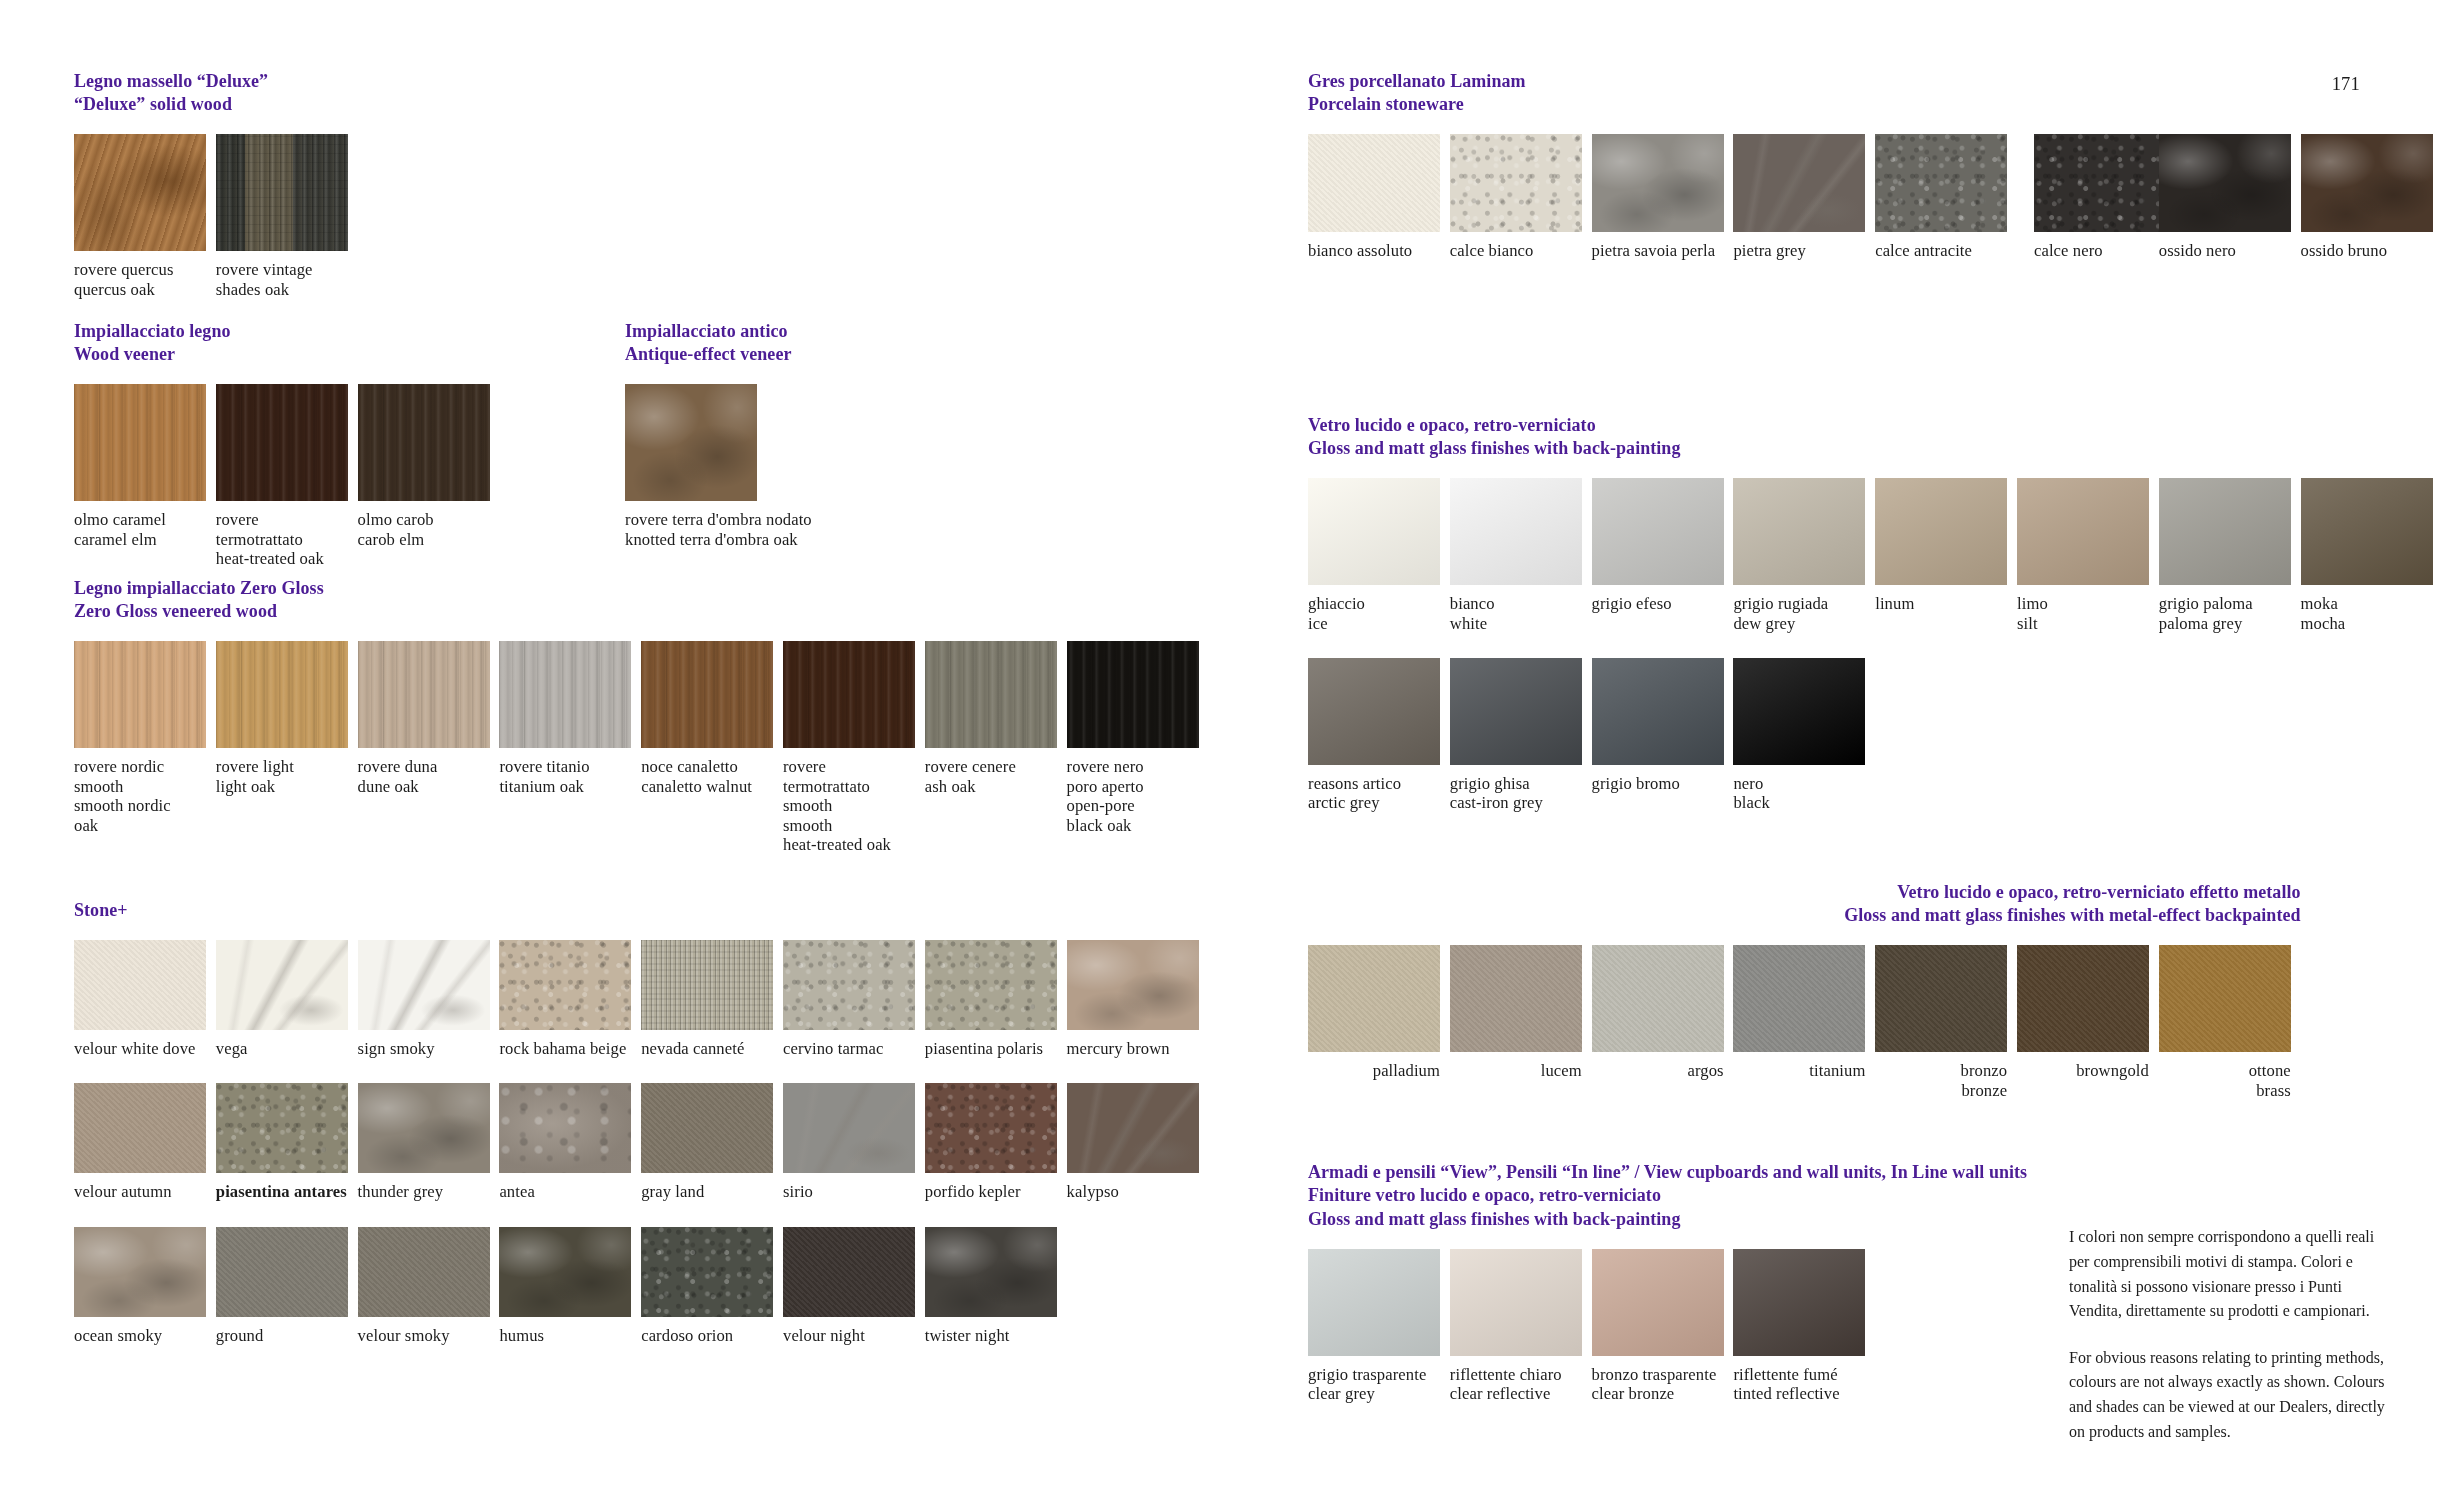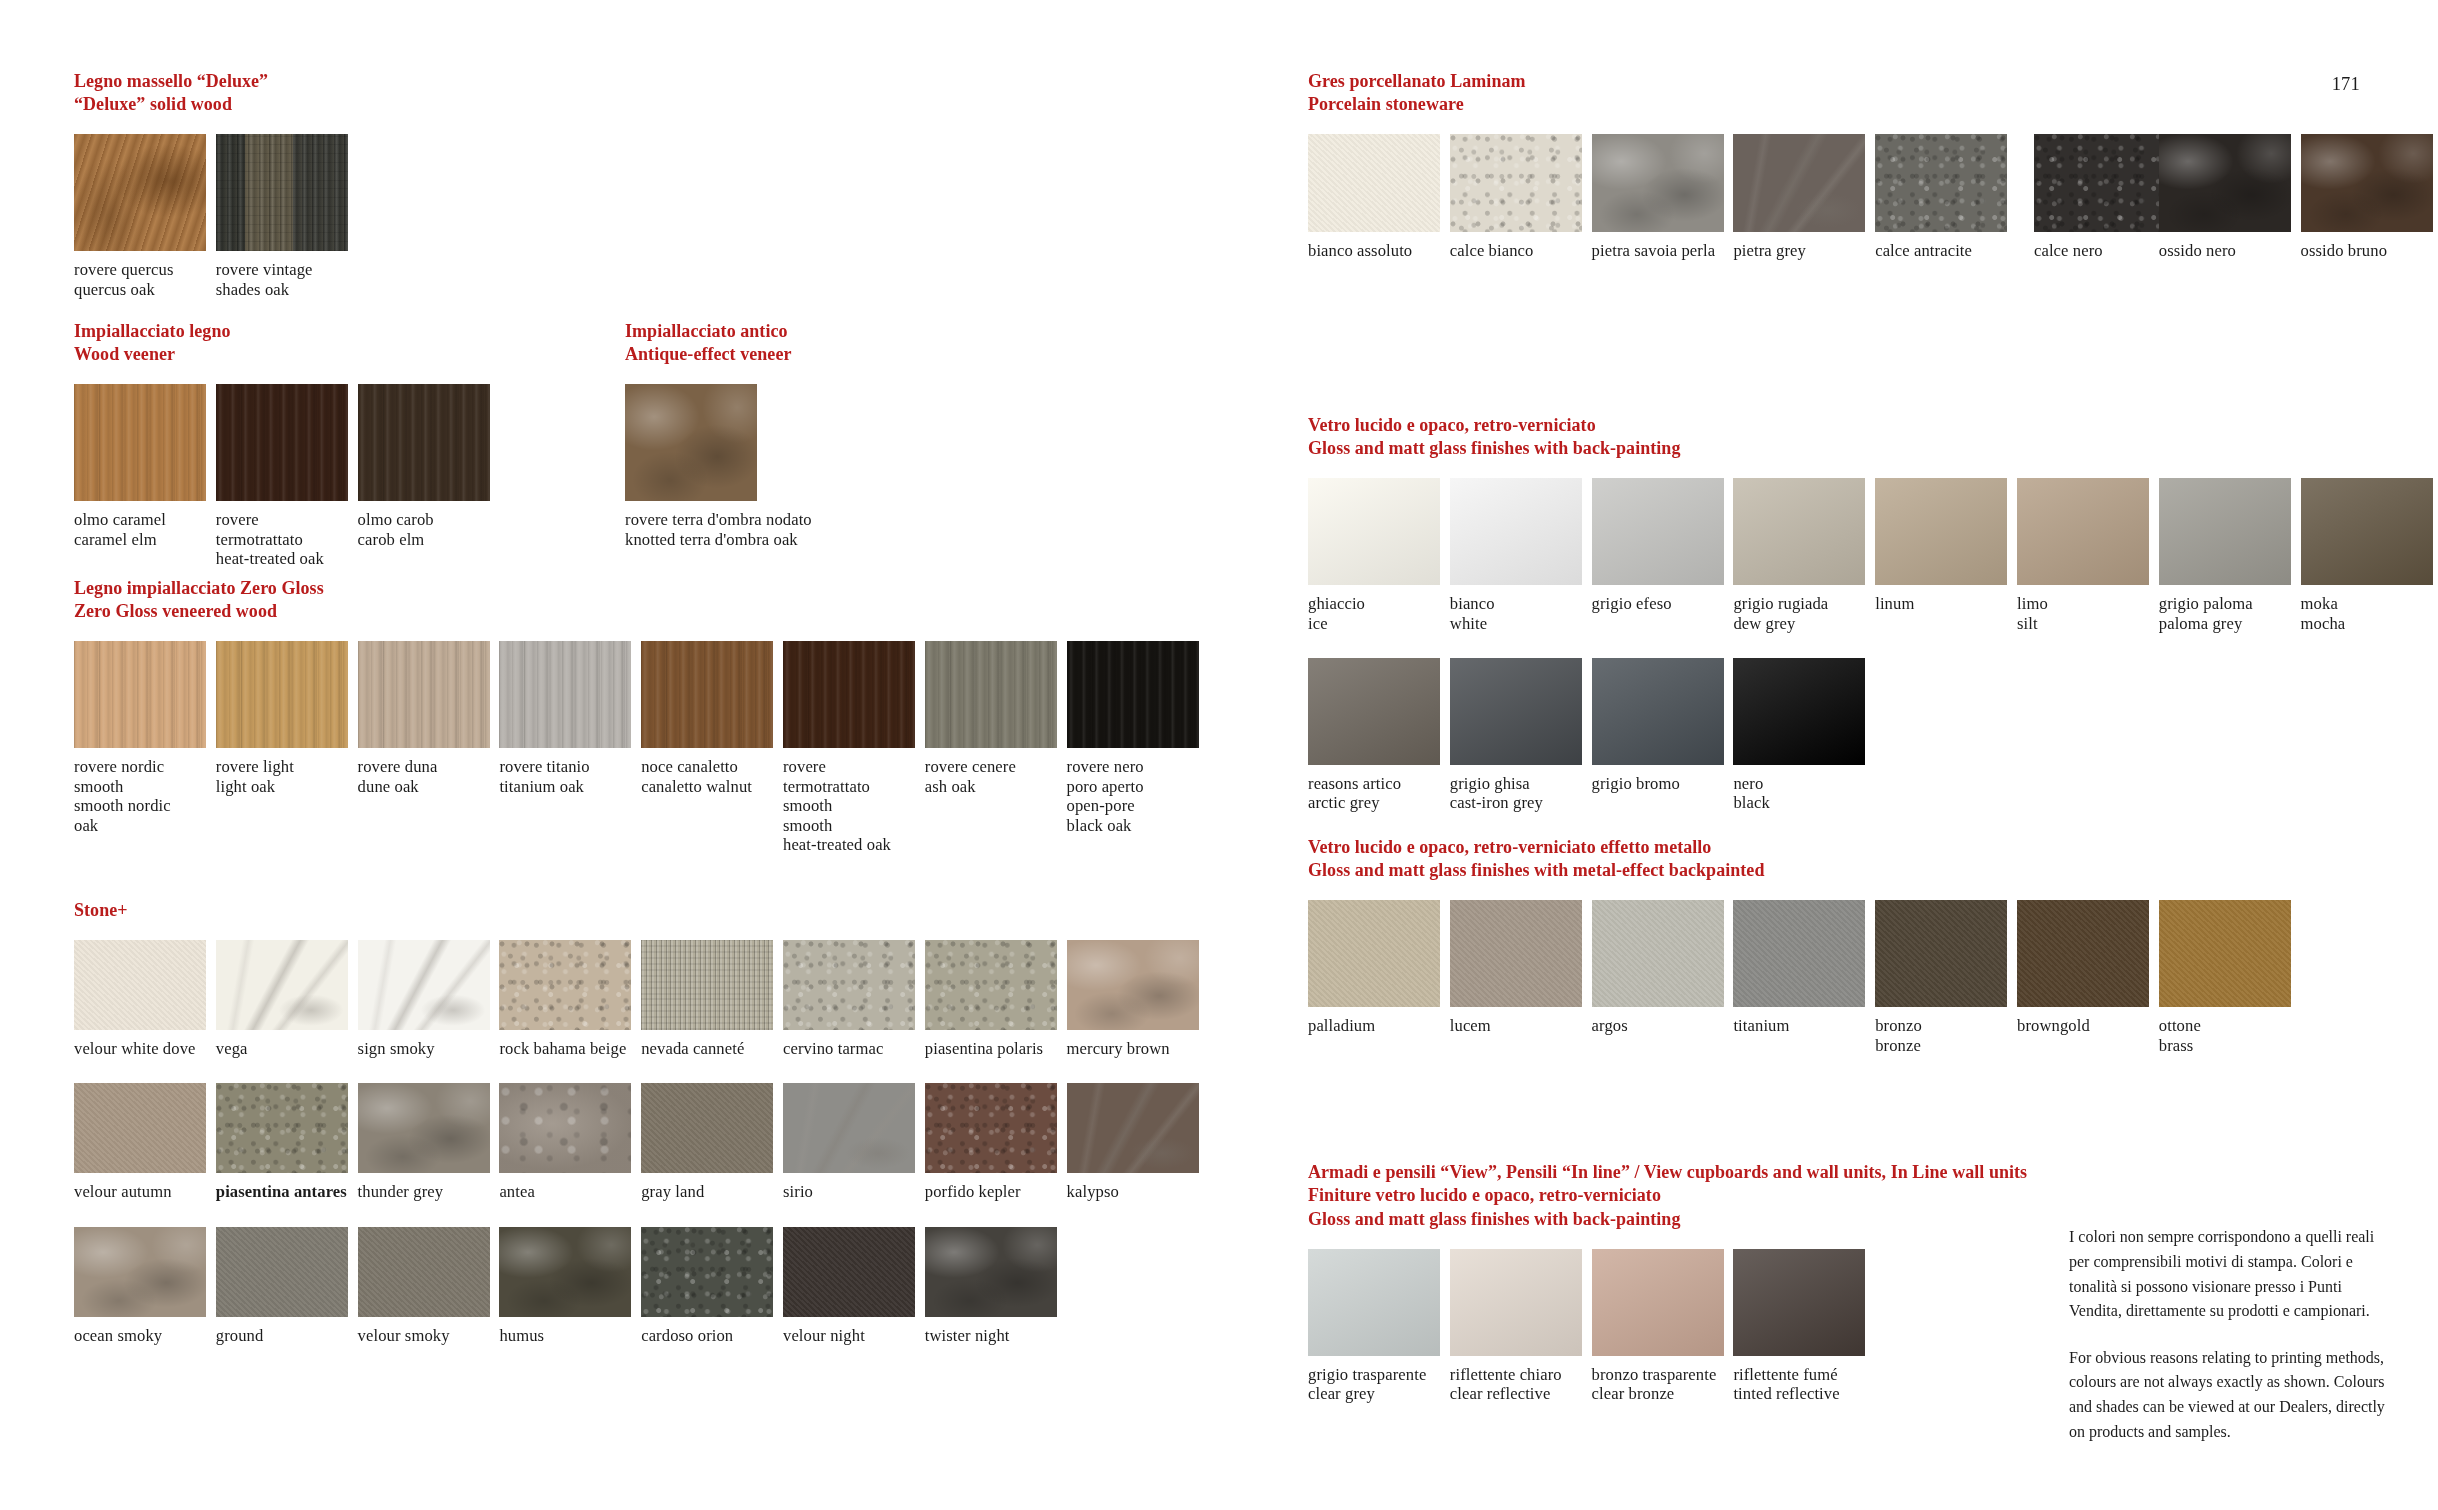--- a/index.html
+++ b/index.html
@@ -33,21 +33,21 @@
     color: #1c1c1c;
   }
 
   
   .sec-head {
     font-weight: bold;
     font-size: 18px;
     line-height: 1.30;
     letter-spacing: 0.05px;
     margin: 0 0 17.6px 0;
-    color: #b91c1c;
+    color: #4c1d95;
   }
   .sec-head div { white-space: nowrap; }
 
   
   .swatch-row {
     display: flex;
     align-items: flex-start;
   }
   .swatch-cell {
     flex: 0 0 auto;
@@ -645,21 +645,21 @@
           <div class="swatch-cell" style="margin-right: 9.8px; width: 132px;">
             <div class="swatch glass tex glassgrad" style="background-color: rgb(0, 0, 0); width: 132px; height: 107px;"></div>
             <div class="cap">
               <div>nero</div>
               <div>black</div>
             </div>
           </div>
         </div>
     </div>
 
-    <div class="block" style="top:836px;left:0;">
+    <div class="block" style="top:881px;left:0;text-align:right;">
       <div class="sec-head">
         <div>Vetro lucido e opaco, retro-verniciato effetto metallo</div>
         <div>Gloss and matt glass finishes with metal-effect backpainted</div>
       </div>
       <div class="swatch-row" id="metal-row">
           <div class="swatch-cell" style="margin-right: 9.8px; width: 132px;">
             <div class="swatch metal tex matte" style="background-color: rgb(196, 185, 161); width: 132px; height: 107px;"></div>
             <div class="cap">
               <div>palladium</div>
             </div>

